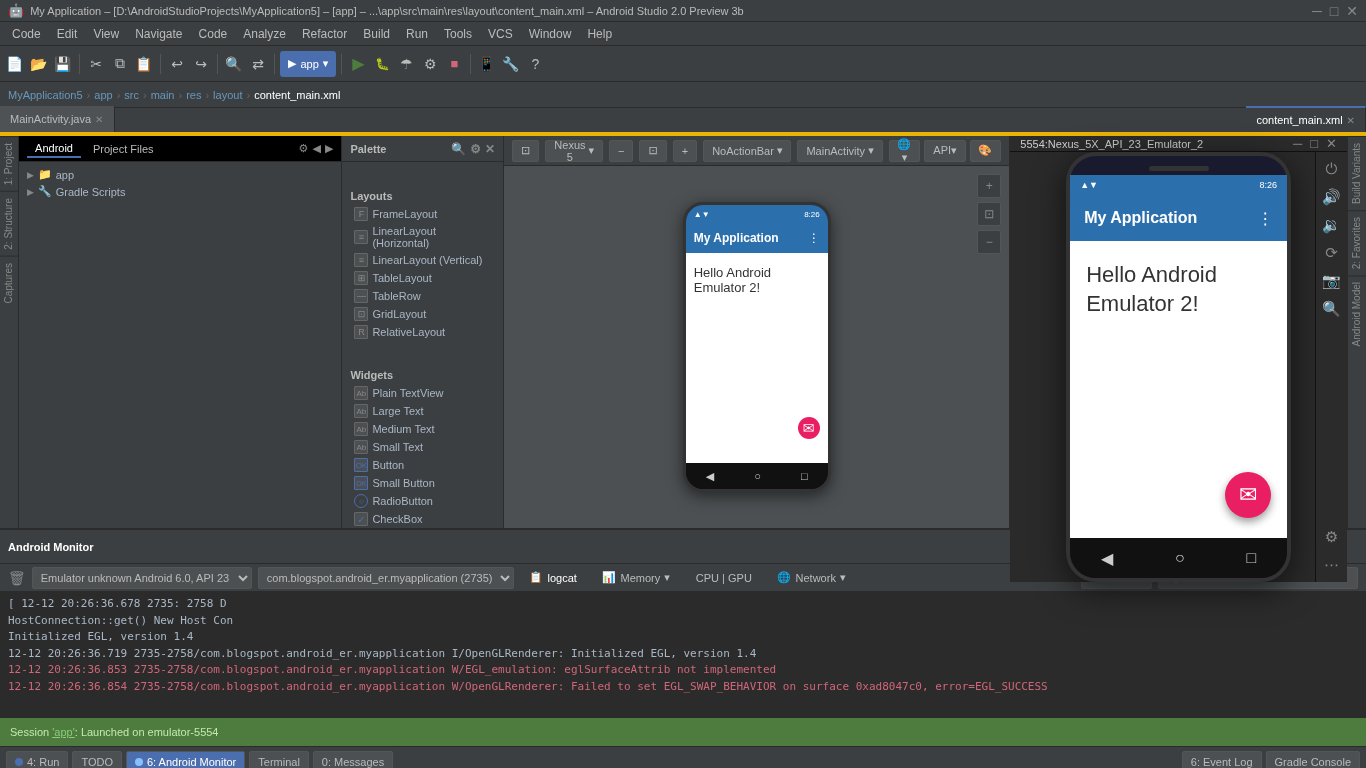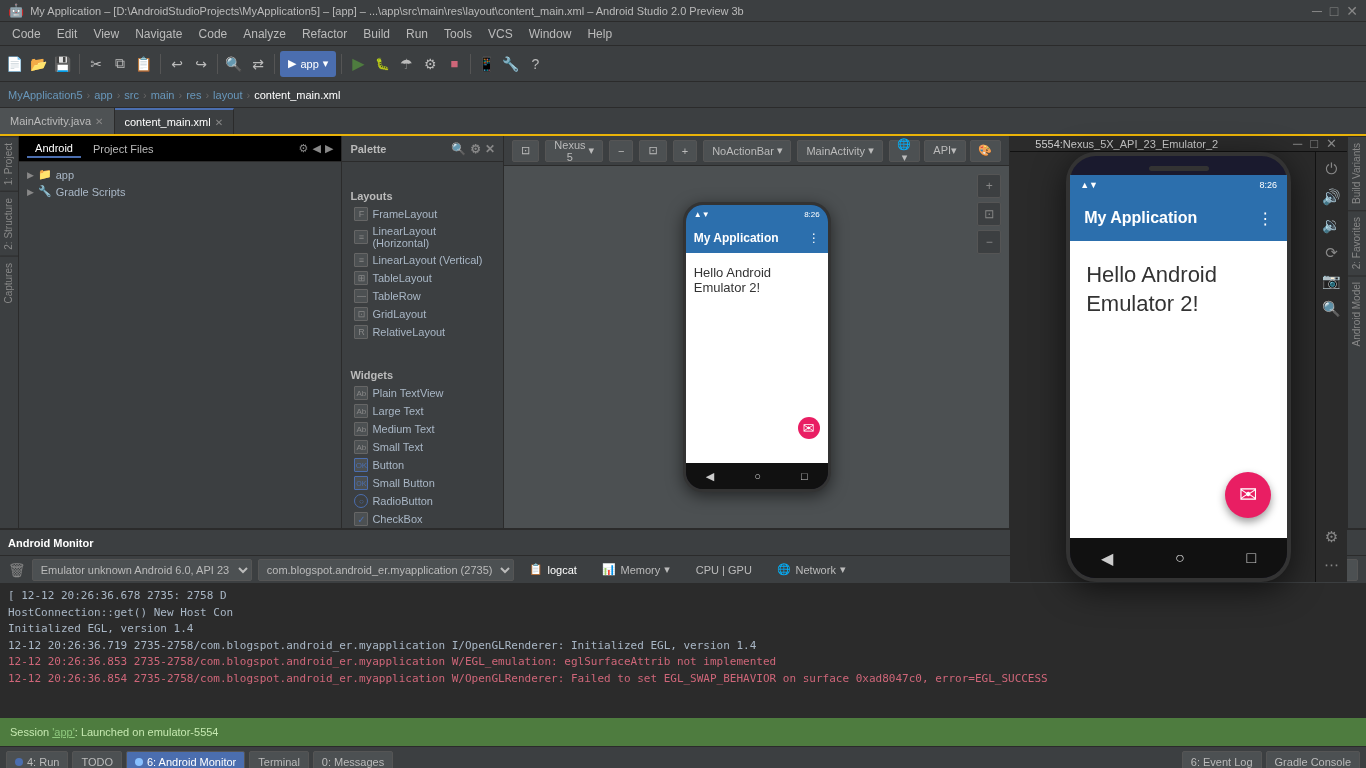--- a/index.html
+++ b/index.html
@@ -16,21 +16,21 @@
     #toolbar { background: #3c3f41; height: 36px; display: flex; align-items: center; padding: 0 4px; border-bottom: 1px solid #2b2b2b; gap: 2px; }
     .tb-btn { width: 22px; height: 22px; background: transparent; border: none; cursor: pointer; display: flex; align-items: center; justify-content: center; color: #bbbbbb; font-size: 14px; border-radius: 2px; }
     .tb-separator { width: 1px; height: 20px; background: #555; margin: 0 3px; }
     .app-dropdown { background: #4b6eaf; color: white; padding: 2px 8px; border-radius: 3px; font-size: 11px; display: flex; align-items: center; gap: 4px; cursor: pointer; height: 26px; border: none; }
 
     
     #breadcrumb { background: #3c3f41; height: 26px; display: flex; align-items: center; padding: 0 8px; border-bottom: 1px solid #2b2b2b; font-size: 11px; color: #6897bb; gap: 2px; }
     .bc-sep { color: #666; margin: 0 2px; }
 
     
-    #tab-bar { background: #3c3f41; height: 28px; display: flex; align-items: flex-end; border-bottom: 2px solid #eab308; }
+    #tab-bar { background: #3c3f41; height: 28px; display: flex; align-items: flex-end; border-bottom: 4px solid #eab308; justify-content: space-between; }
     .editor-tab { height: 26px; padding: 0 10px; display: flex; align-items: center; gap: 4px; font-size: 11px; color: #bbbbbb; background: #4e5254; border-right: 1px solid #2b2b2b; cursor: pointer; }
     .editor-tab.active { background: #3c3f41; color: white; border-top: 2px solid #4b6eaf; }
     .tab-close { font-size: 10px; color: #888; cursor: pointer; }
 
     
     #project-panel { width: 340px; background: #3c3f41; border-right: 1px solid #2b2b2b; display: flex; flex-direction: column; }
     #project-panel-header { height: 26px; background: #000000; display: flex; align-items: center; padding: 0 8px; font-size: 11px; border-bottom: 1px solid #2b2b2b; gap: 4px; }
     .panel-tab { padding: 2px 8px; font-size: 11px; cursor: pointer; color: #bbbbbb; }
     .panel-tab.active { color: white; border-bottom: 2px solid #4b6eaf; }
     #project-tree { flex: 1; overflow: auto; padding: 4px 0; }
@@ -65,39 +65,39 @@
     .phone-nav-btn { color: #ccc; font-size: 11px; }
 
     
     #view-tabs { height: 28px; background: #3c3f41; display: flex; align-items: flex-end; border-top: 1px solid #2b2b2b; }
     .view-tab { padding: 4px 16px; font-size: 11px; color: #bbbbbb; cursor: pointer; }
     .view-tab.active { background: #3c3f41; color: white; border-top: 2px solid #4b6eaf; }
 
     
     #emulator-panel { width: 355px; background: #1e1e1e; border-left: 1px solid #2b2b2b; display: flex; flex-direction: column; }
     #emulator-titlebar { height: 30px; background: #2b2b2b; display: flex; align-items: center; padding: 0 10px; justify-content: space-between; border-bottom: 1px solid #111; }
-    #emulator-title-text { font-size: 11px; color: #ccc; margin-left: 15px; }
+    #emulator-title-text { font-size: 11px; color: #ccc; }
     #emulator-controls { display: flex; gap: 8px; }
     .emu-ctrl { color: #888; font-size: 13px; cursor: pointer; }
     #emulator-screen-area { flex: 1; background: #2a2a2a; display: flex; align-items: center; justify-content: center; }
     #emu-phone { width: 225px; height: 430px; background: #1a1a2e; border-radius: 30px; border: 4px solid #333; display: flex; flex-direction: column; box-shadow: 0 8px 32px #0009; position: relative; }
     #emu-speaker { width: 60px; height: 5px; background: #333; border-radius: 3px; margin: 10px auto 4px; }
     #emu-status-bar { height: 20px; background: #2c6fad; display: flex; align-items: center; justify-content: space-between; padding: 0 10px; font-size: 9px; color: white; }
     #emu-app-bar { height: 46px; background: #2c6fad; display: flex; align-items: center; padding: 0 14px; justify-content: space-between; }
     #emu-app-title { color: white; font-size: 16px; font-weight: bold; }
     #emu-content { flex: 1; background: white; display: flex; flex-direction: column; align-items: flex-start; padding: 20px 16px; position: relative; }
     #emu-hello { font-size: 22px; color: #333; line-height: 1.3; }
     #emu-fab { width: 46px; height: 46px; background: #e91e63; border-radius: 50%; position: absolute; bottom: 20px; right: 16px; display: flex; align-items: center; justify-content: center; color: white; font-size: 22px; box-shadow: 0 4px 8px #0006; }
     #emu-nav-bar { height: 40px; background: #111; display: flex; align-items: center; justify-content: space-around; border-radius: 0 0 26px 26px; }
     .emu-nav-icon { color: #ccc; font-size: 16px; }
     .emu-side-btn { color: #888; font-size: 15px; cursor: pointer; }
 
     
     #bottom-panel { height: 190px; background: #3c3f41; border-top: 2px solid #2b2b2b; display: flex; flex-direction: column; }
-    #monitor-header { height: 26px; background: #3c3f41; display: flex; align-items: center; padding: 0 8px; border-bottom: 1px solid #2b2b2b; font-size: 11px; color: #bbbbbb; gap: 8px; }
+    #monitor-header { height: 34px; background: #3c3f41; display: flex; align-items: center; padding: 0 8px; border-bottom: 1px solid #2b2b2b; font-size: 11px; color: #bbbbbb; gap: 8px; }
     #monitor-toolbar { height: 28px; background: #3c3f41; display: flex; align-items: center; padding: 0 8px; border-bottom: 1px solid #2b2b2b; gap: 6px; }
     .monitor-select { background: #4c5052; border: 1px solid #555; color: #bbbbbb; font-size: 11px; padding: 1px 4px; height: 22px; border-radius: 2px; }
     .monitor-tab { padding: 2px 10px; font-size: 11px; color: #bbbbbb; cursor: pointer; display: flex; align-items: center; gap: 4px; }
     .monitor-tab.active { color: white; }
     #log-content { flex: 1; background: #2b2b2b; overflow-y: auto; padding: 4px 8px; font-family: monospace; font-size: 11px; color: #a9b7c6; }
     .log-line { line-height: 1.5; }
     .log-error { color: #cf6679; }
     #session-banner { height: 28px; background: #4e7c3f; display: flex; align-items: center; padding: 0 10px; font-size: 11px; color: #c5e8b0; }
 
     

